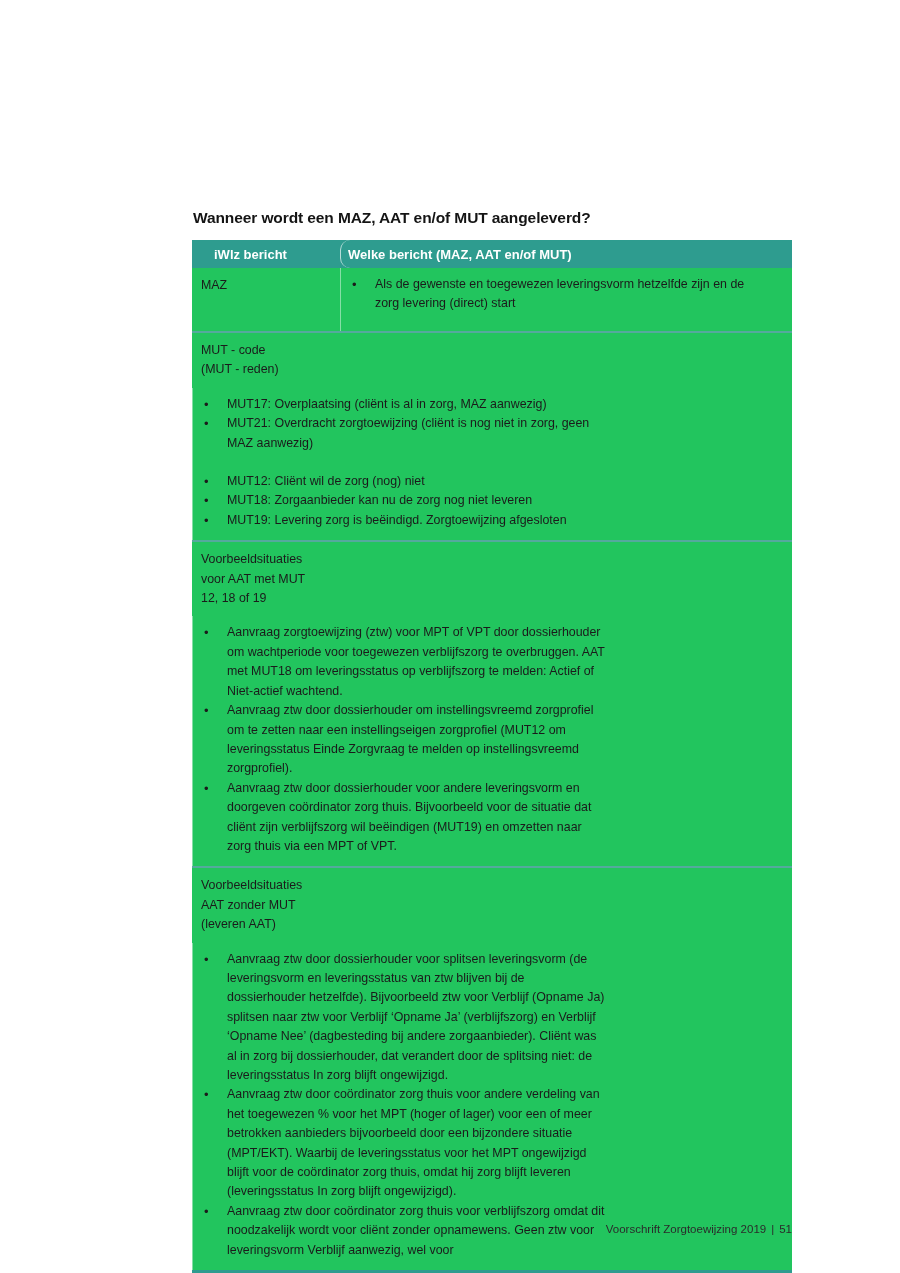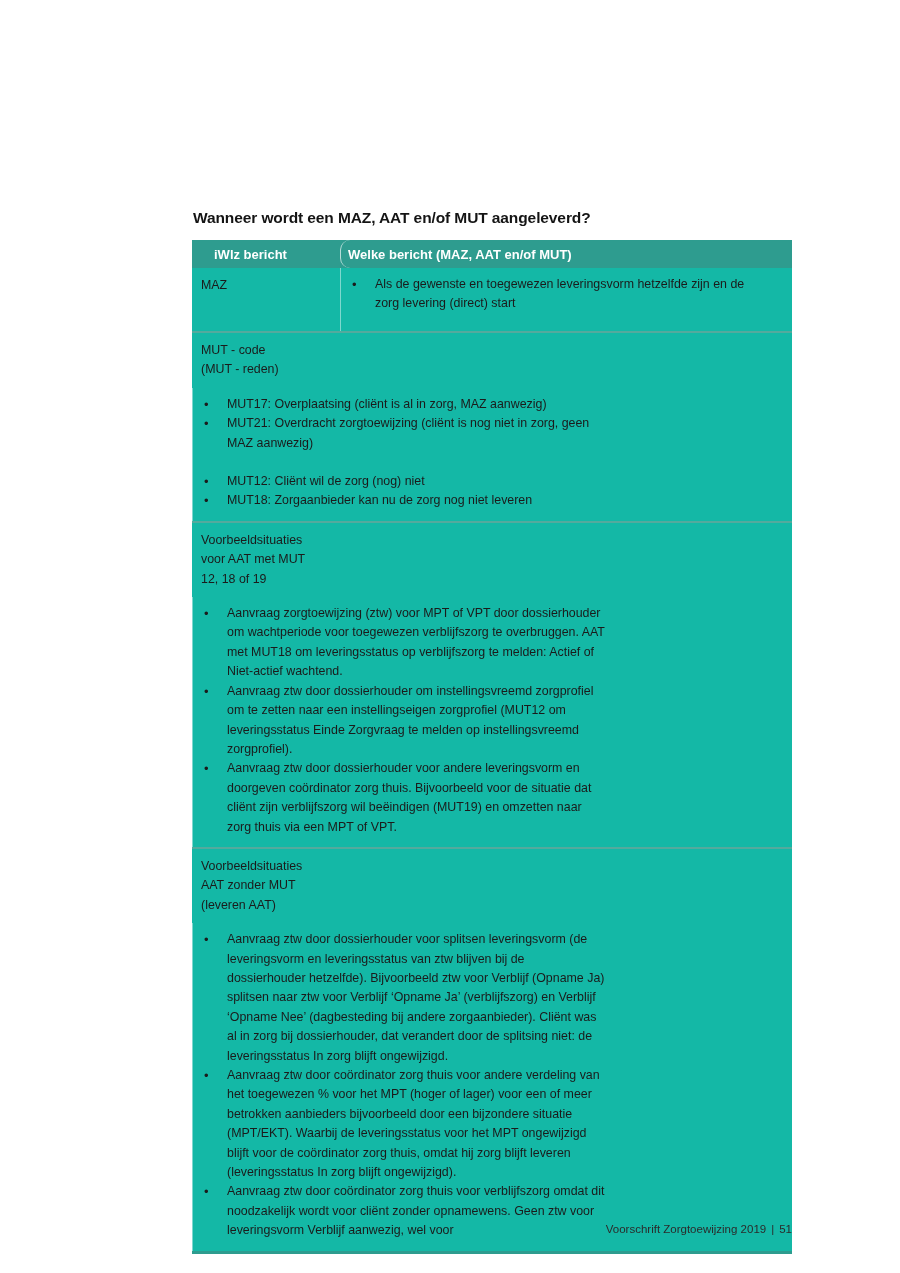--- a/index.html
+++ b/index.html
@@ -43,21 +43,21 @@
   }
   .t-header .hc2 {
     flex: 1;
     border-left: 1px solid rgba(255,255,255,0.65);
     padding-left: 7px;
     display: flex; align-items: center; border-radius: 10px;
   }
 
   .t-row {
     display: flex;
-    background: #14b8a6;
+    background: #22c55e;
     box-sizing: border-box;
   }
   .t-row.sep { border-top: 2px solid #54aa9d; flex-direction: column; }
 
   .row-1 { min-height: 63px; }
   .row-2 { min-height: 176px; }
   .row-3 { min-height: 325px; }
   .row-4 { min-height: 313px; }
 
   .cell-label {
@@ -136,20 +136,21 @@
       <span class="lline">(MUT - reden)</span>
     </div>
     <div class="cell-content">
       <ul class="bullets group">
         <li>MUT17: Overplaatsing (cliënt is al in zorg, MAZ aanwezig)</li>
         <li>MUT21: Overdracht zorgtoewijzing (cliënt is nog niet in zorg, geen MAZ aanwezig)</li>
       </ul>
       <ul class="bullets group">
         <li>MUT12: Cliënt wil de zorg (nog) niet</li>
         <li>MUT18: Zorgaanbieder kan nu de zorg nog niet leveren</li>
+        <li>MUT19: Levering zorg is beëindigd. Zorgtoewijzing afgesloten</li>
       </ul>
     </div>
   </div>
 
   <div class="t-row row-3 sep">
     <div class="cell-label">
       <span class="lline">Voorbeeldsituaties</span>
       <span class="lline">voor AAT met MUT</span>
       <span class="lline">12, 18 of 19</span>
     </div>

